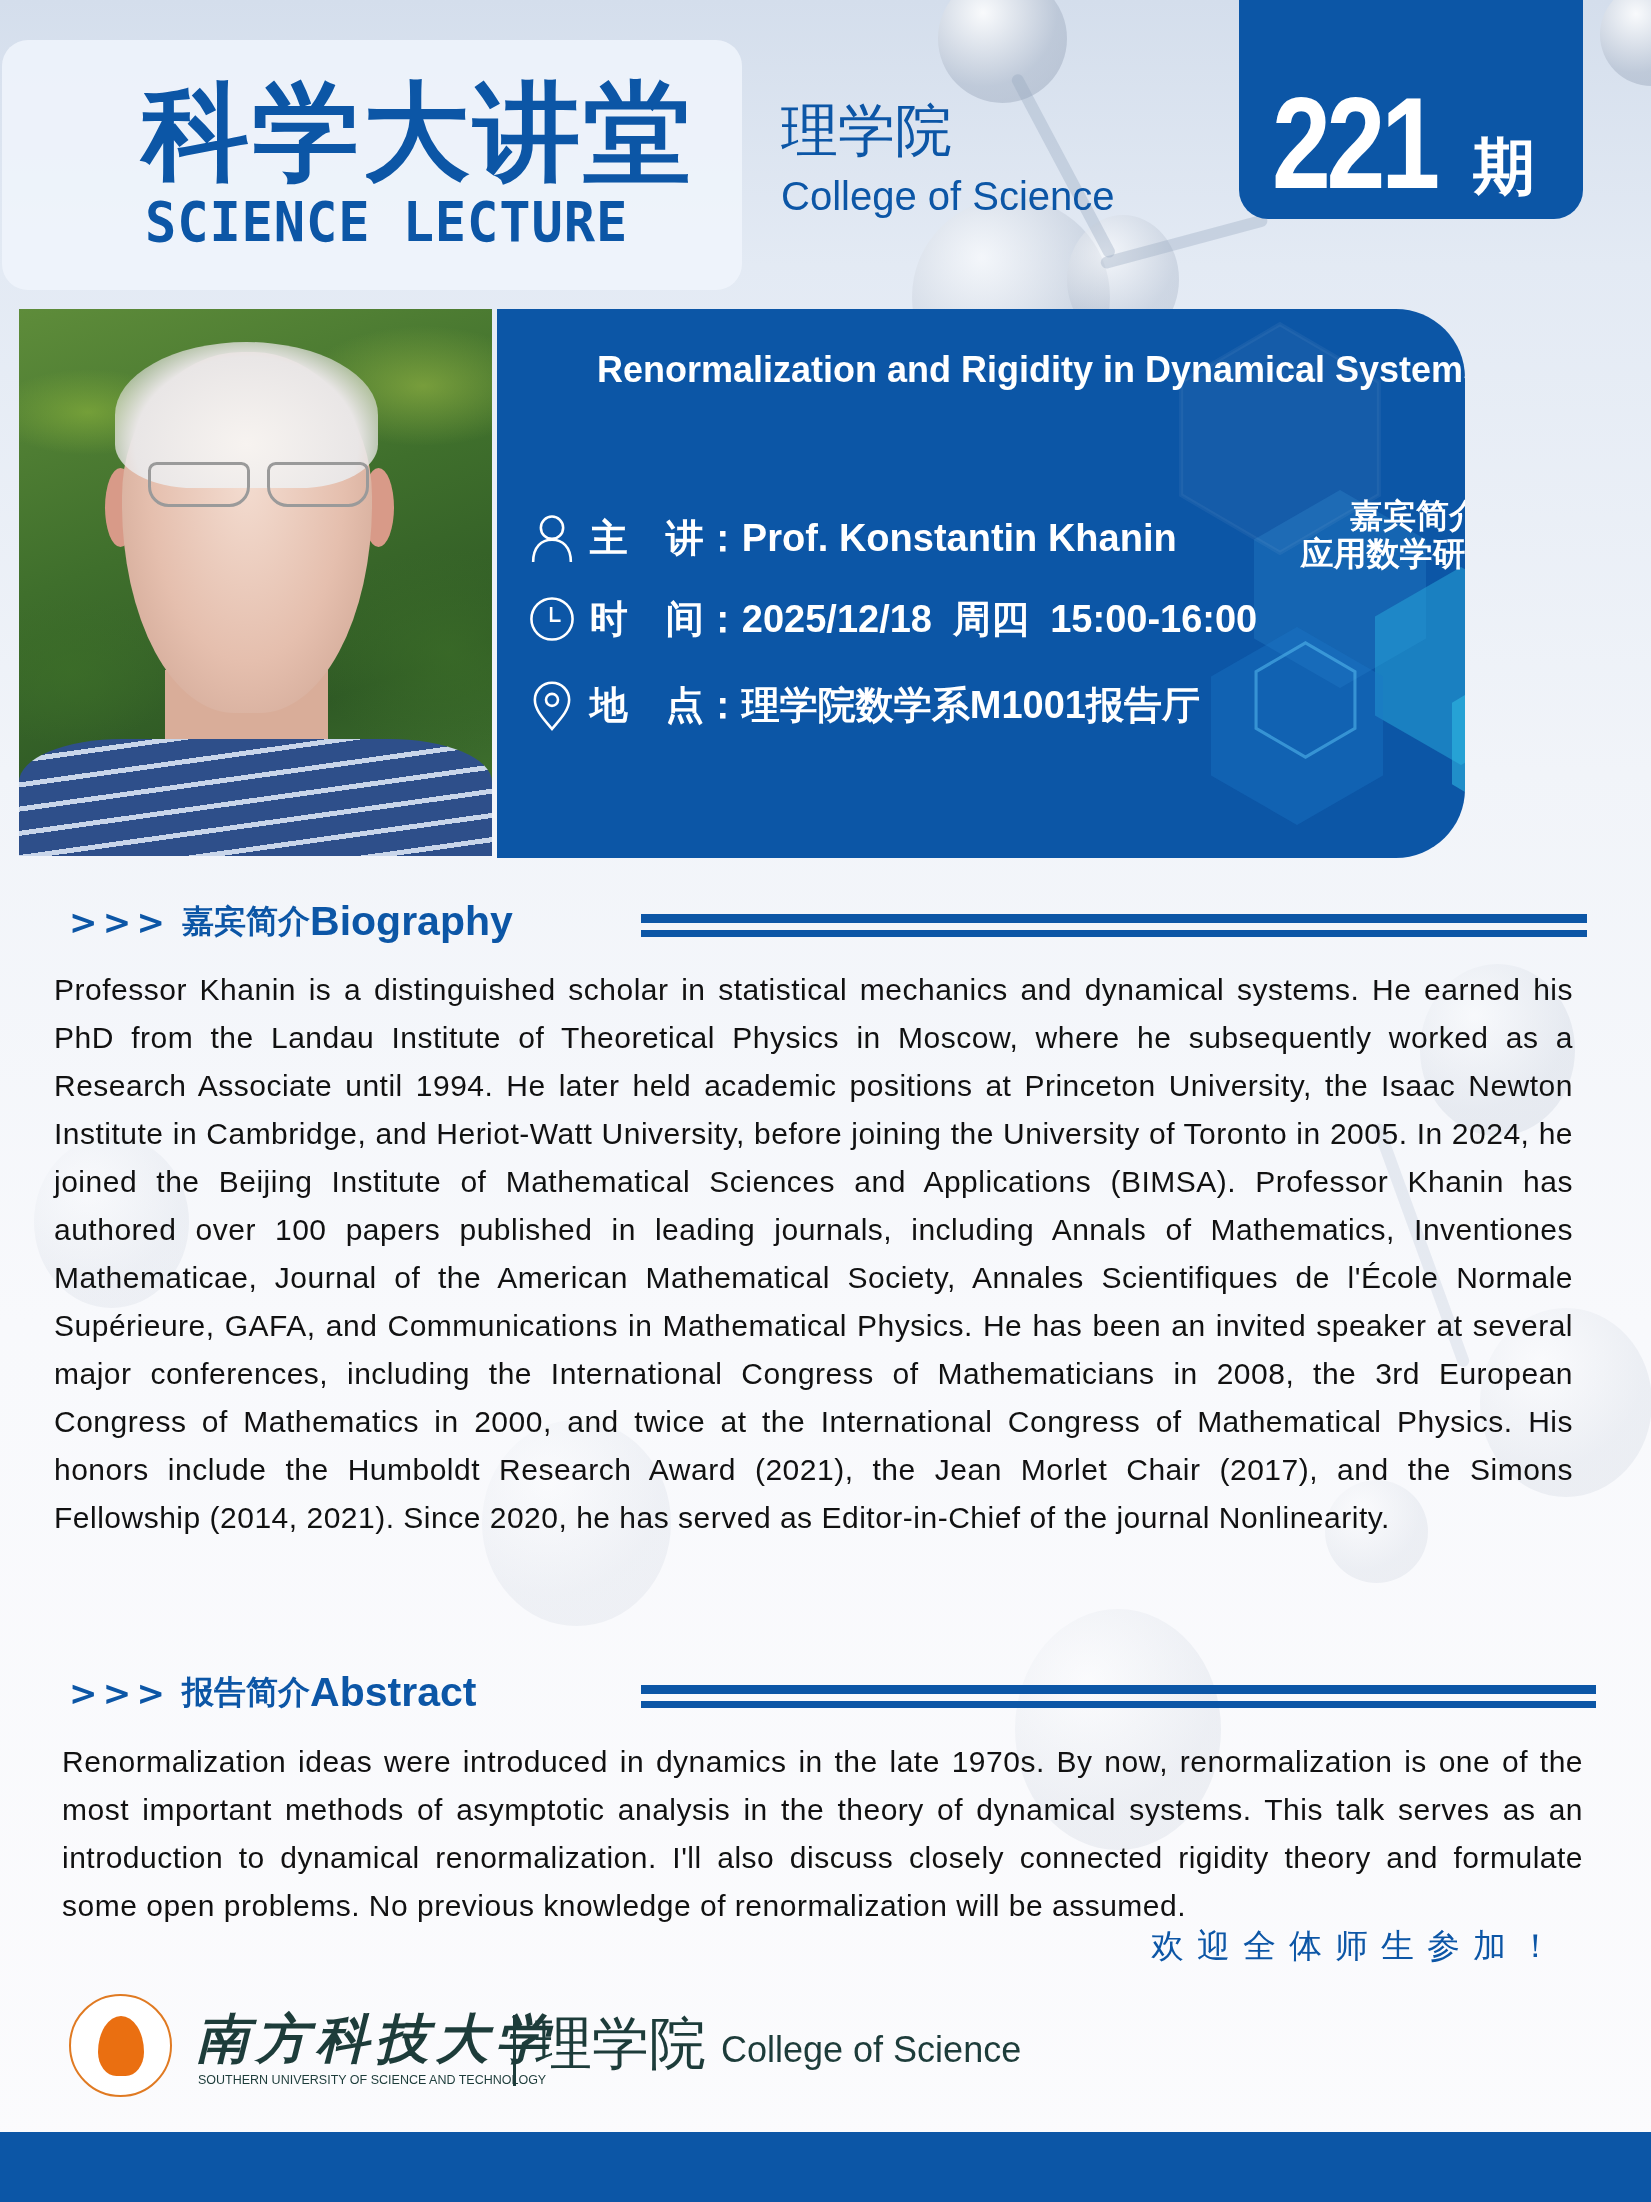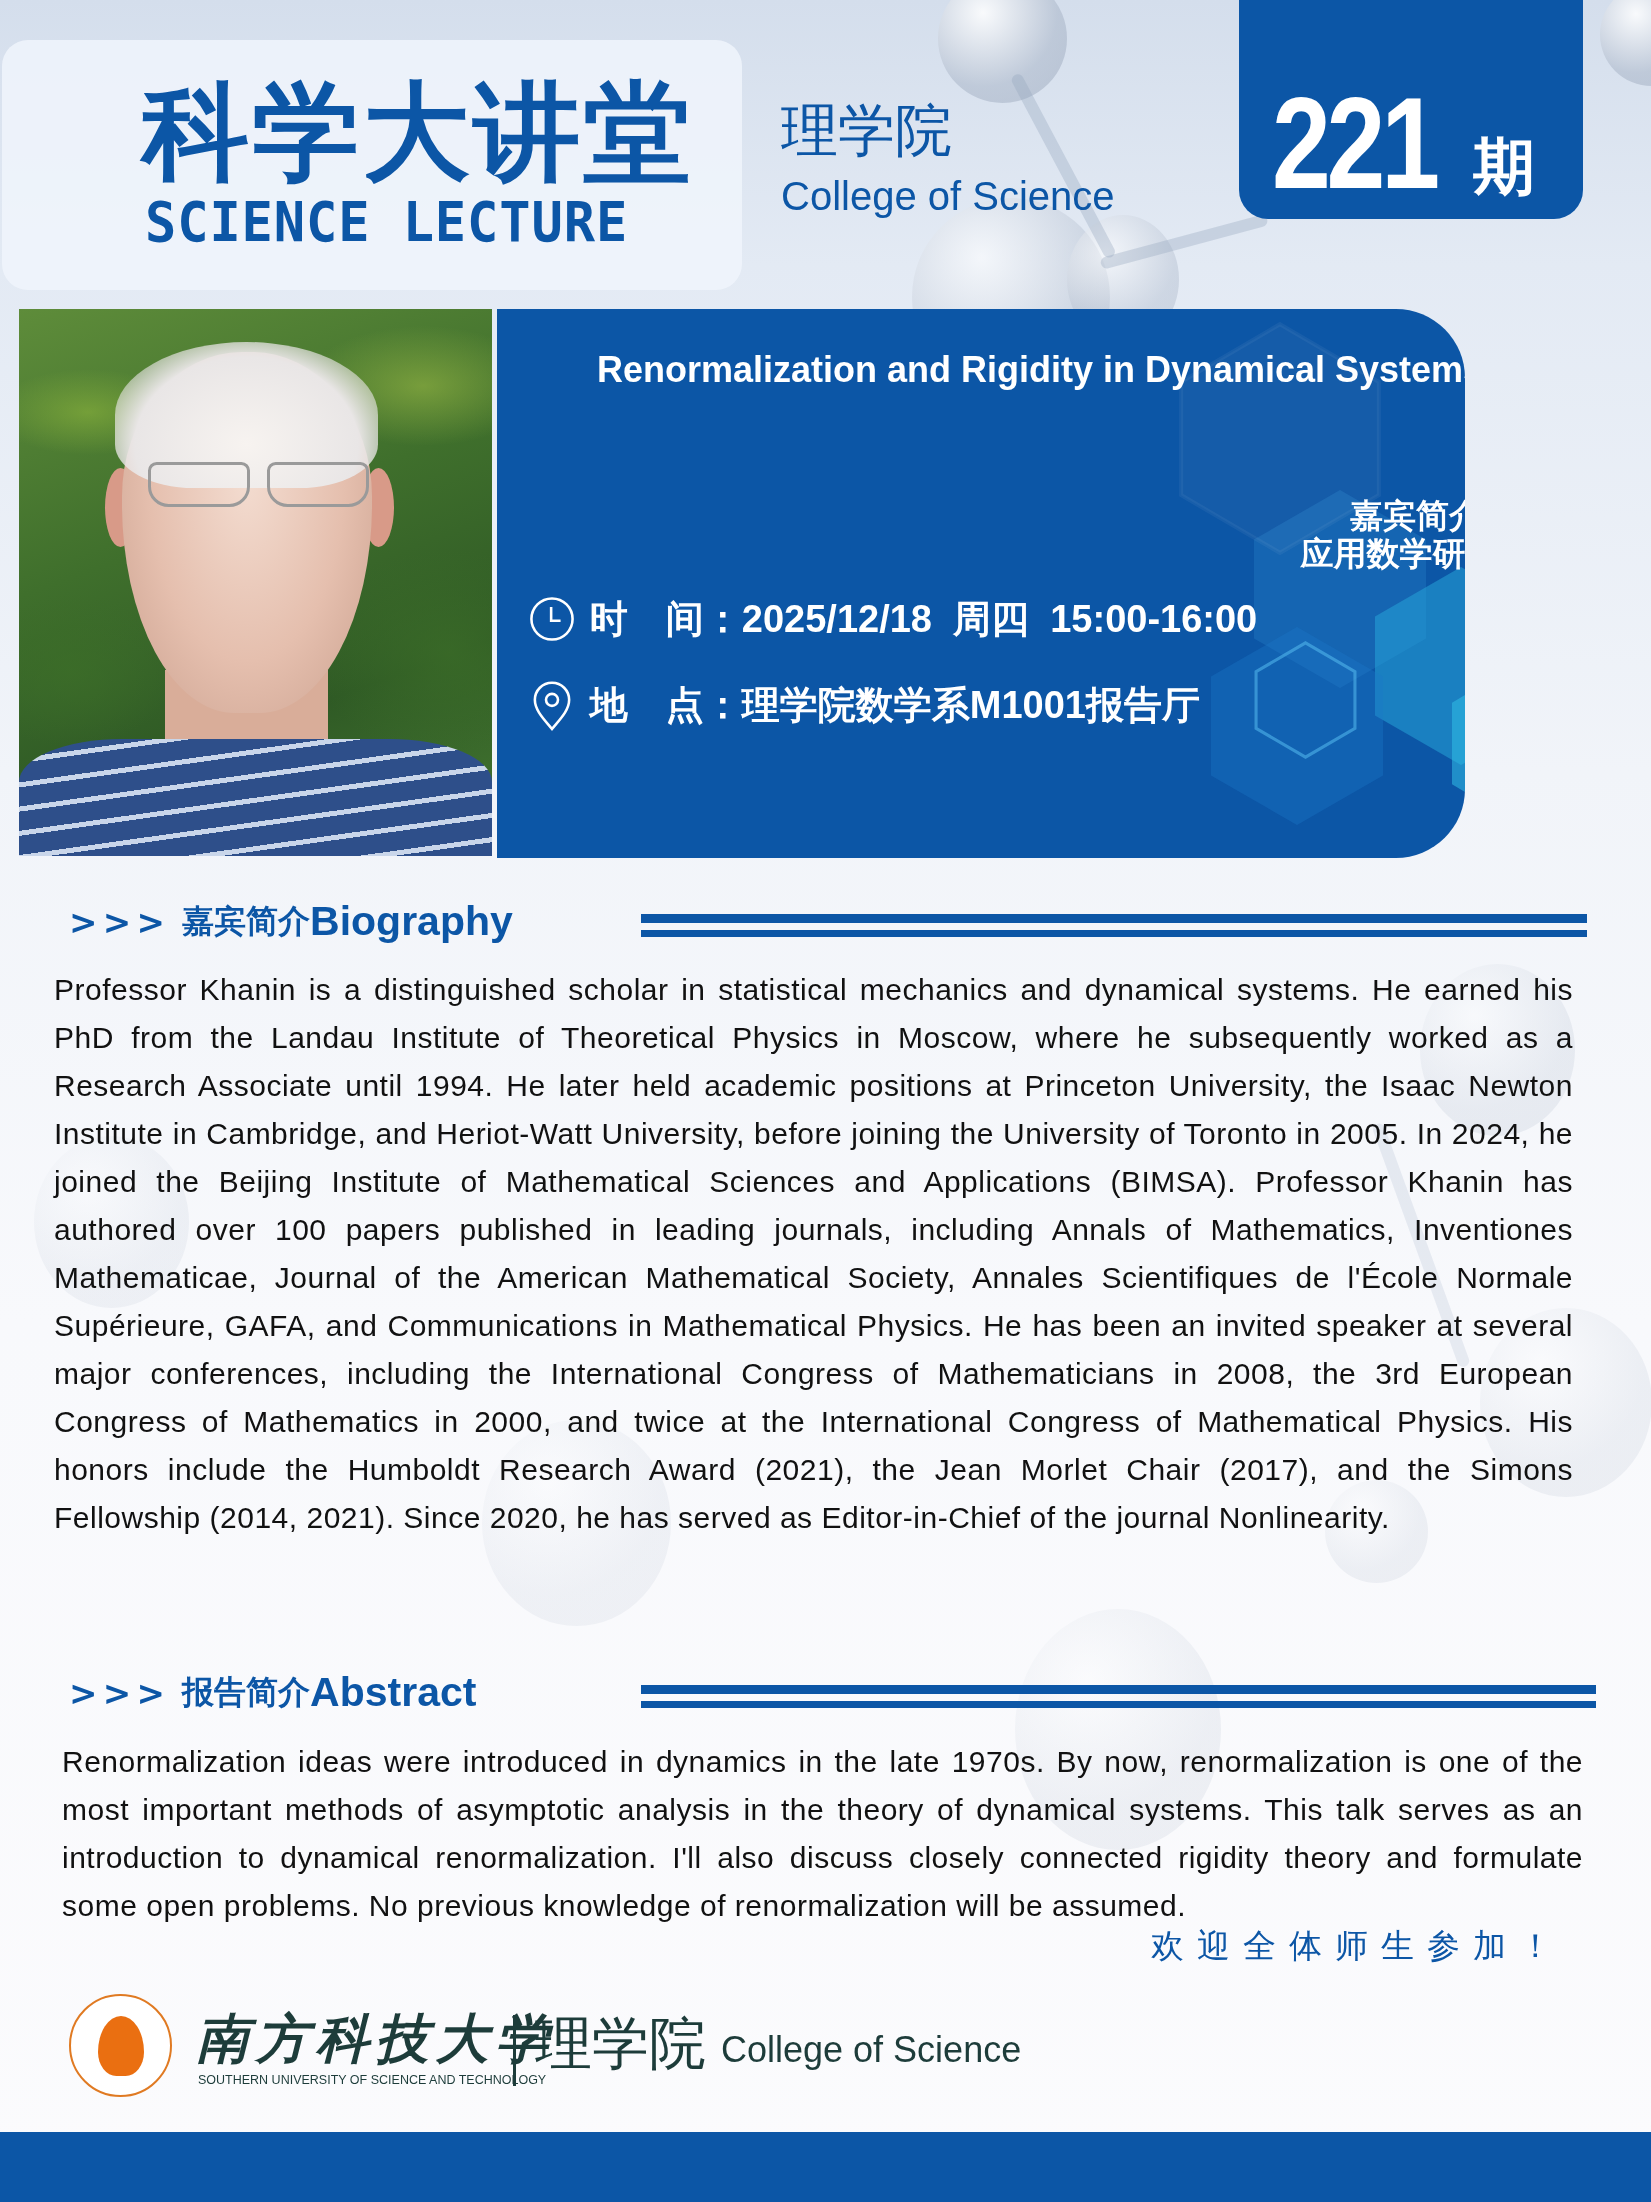--- a/index.html
+++ b/index.html
@@ -181,20 +181,28 @@
   <div class="hex" style="left:955px;top:353px;width:138px;height:163px;background:rgba(50,190,230,0.55);"></div>
   <svg class="hex-outline" style="left:757px;top:331px;width:103px;height:120px;" viewBox="0 0 100 115">
       <polygon points="50,2 98,30 98,85 50,113 2,85 2,30" fill="none" stroke="rgba(80,180,235,0.6)" stroke-width="3"></polygon>
     </svg>
   <svg class="hex-outline" style="left:680px;top:8.6px;width:206px;height:241px;" viewBox="0 0 100 115">
       <polygon points="50,2 98,30 98,85 50,113 2,85 2,30" fill="rgba(255,255,255,0.04)" stroke="rgba(255,255,255,0.05)" stroke-width="2"></polygon>
     </svg>
 
   <div class="talk-title-en">Renormalization and Rigidity in Dynamical Systems</div>
 
+  <div class="info-row" style="top:203px;">
+    <svg viewBox="0 0 56 60">
+        <circle cx="28" cy="18" r="13" fill="none" stroke="#fff" stroke-width="3"></circle>
+        <path d="M6 58 C6 40 16 32 28 32 C40 32 50 40 50 58" fill="none" stroke="#fff" stroke-width="3"></path>
+      </svg>
+    <span class="info-label">主　讲：</span>
+    <span class="info-value">Prof. Konstantin Khanin</span>
+  </div>
   <div class="affil">
     <div>嘉宾简介</div>
     <div>应用数学研究院</div>
   </div>
 
   <div class="info-row" style="top:284px;">
     <svg viewBox="0 0 56 60">
         <circle cx="28" cy="30" r="24" fill="none" stroke="#fff" stroke-width="3"></circle>
         <path d="M27 16 V32 H38" fill="none" stroke="#fff" stroke-width="3"></path>
       </svg>

